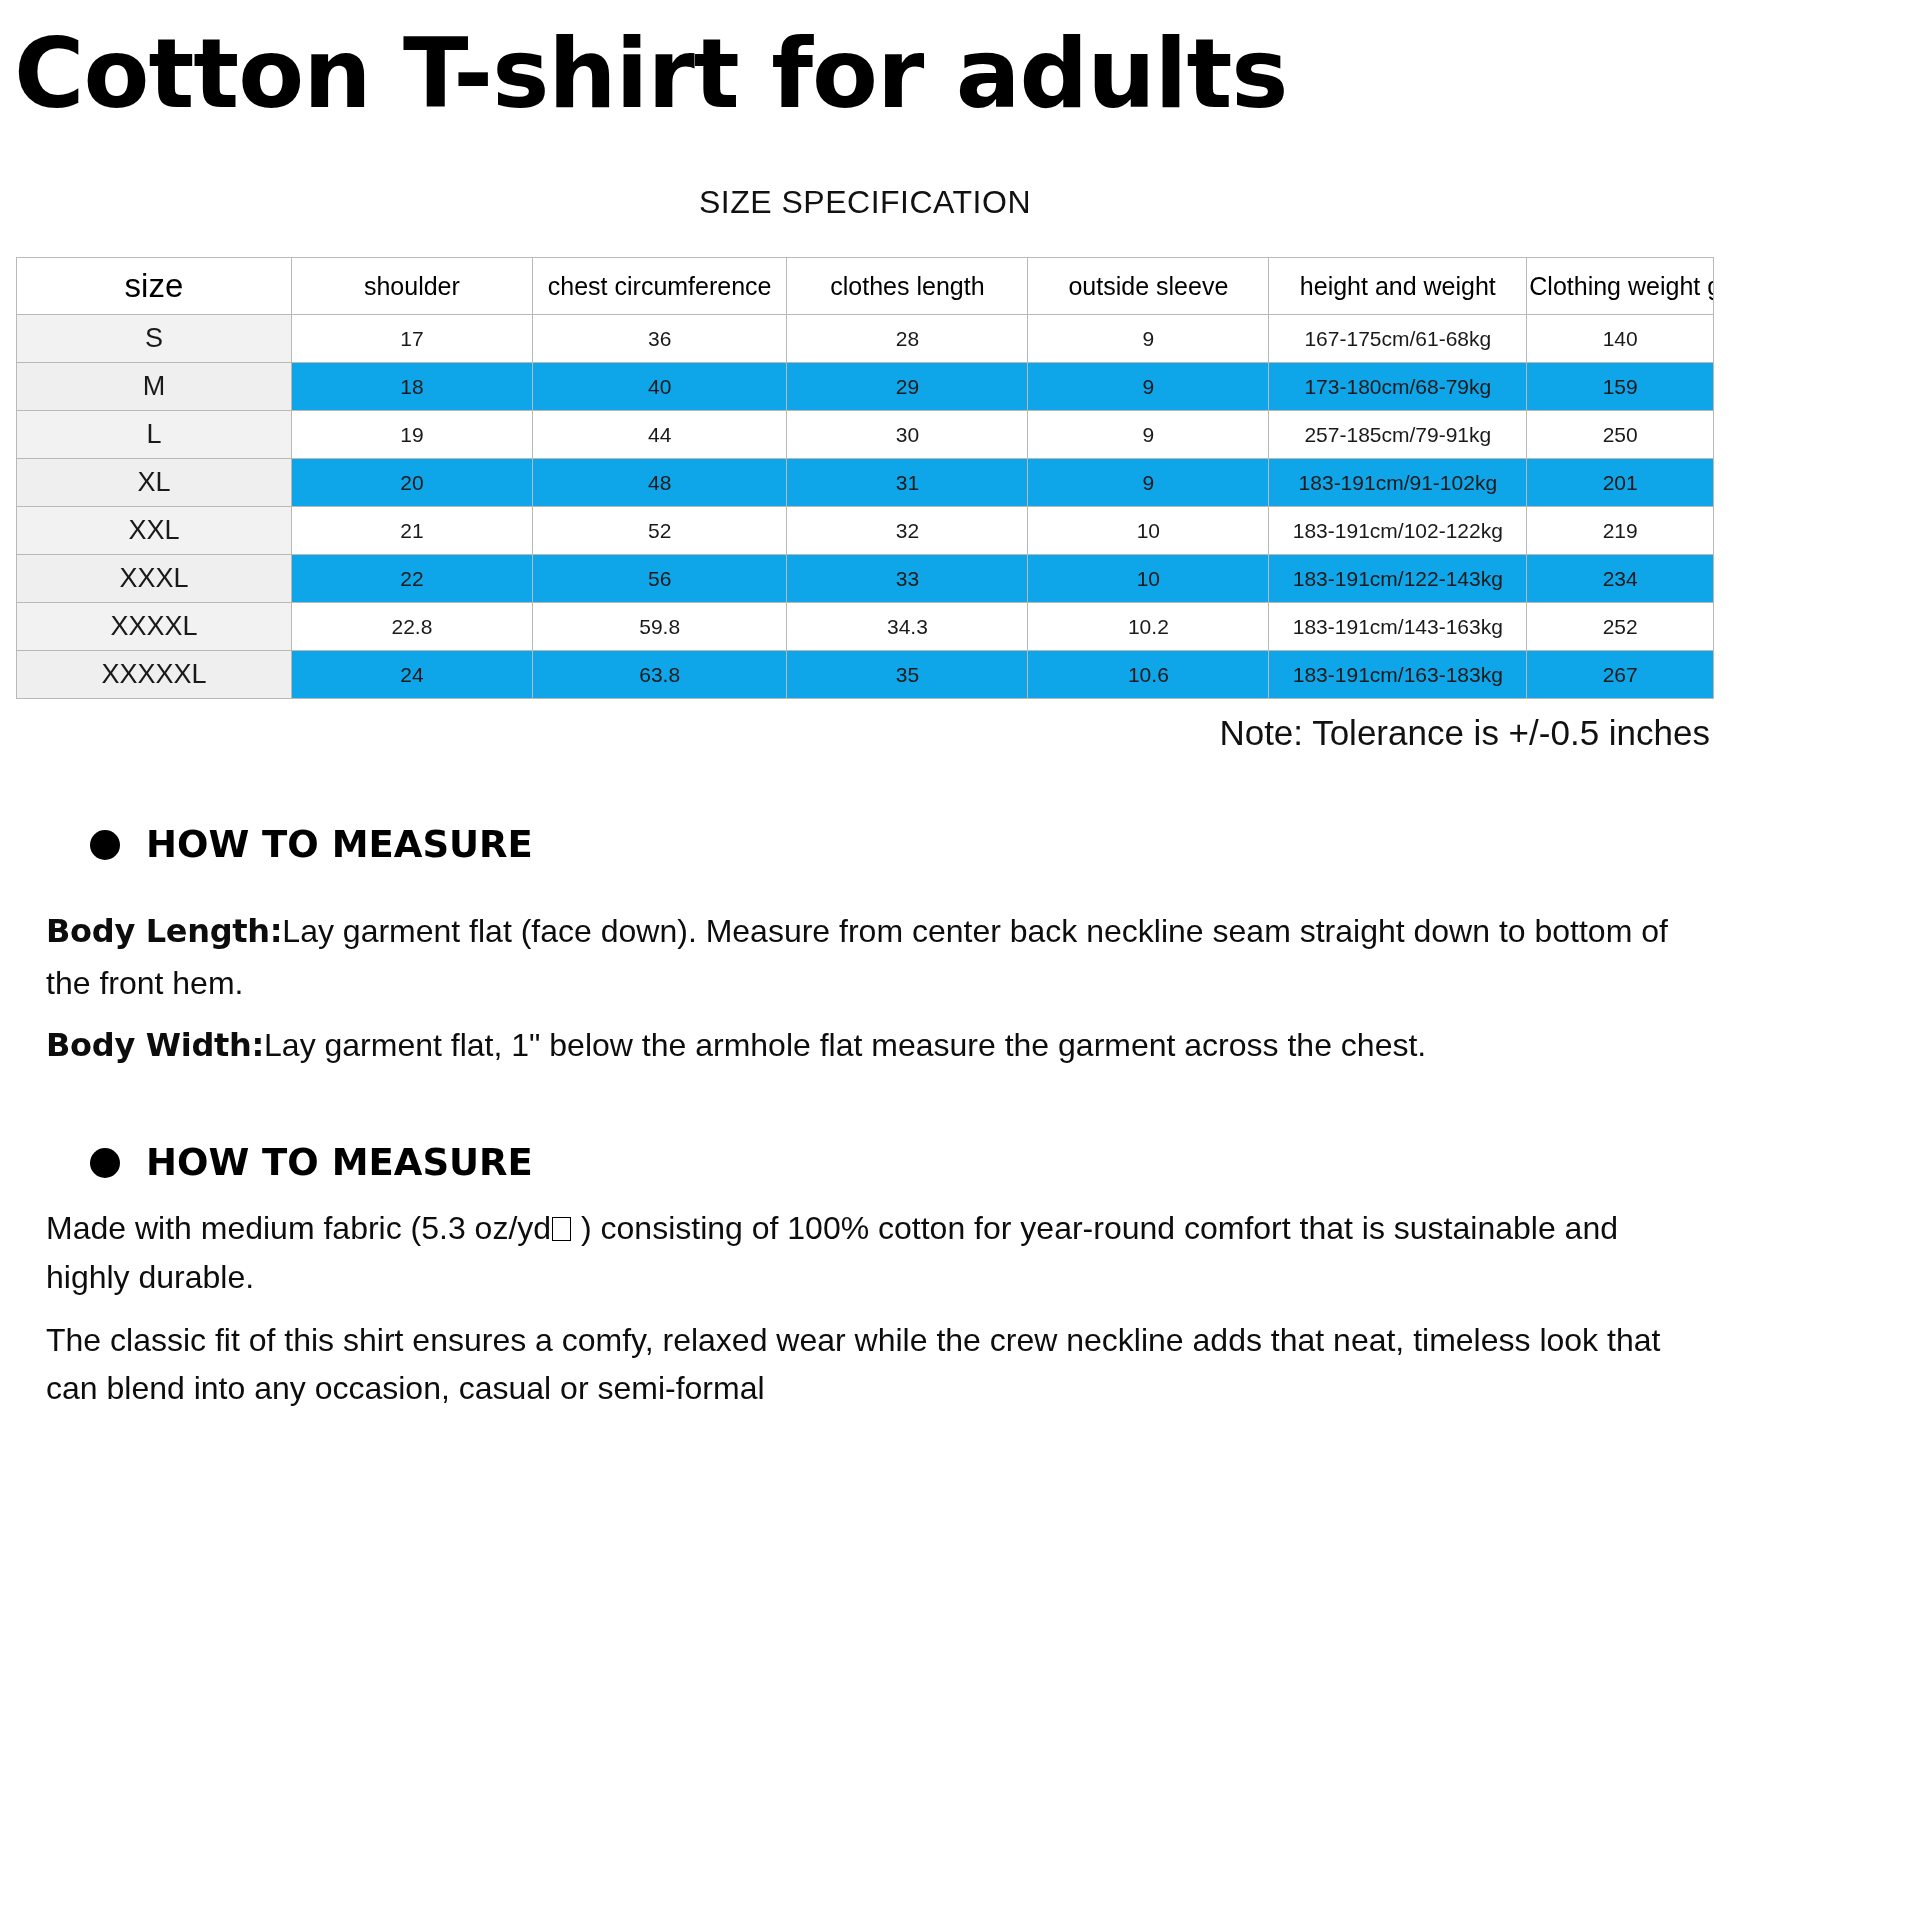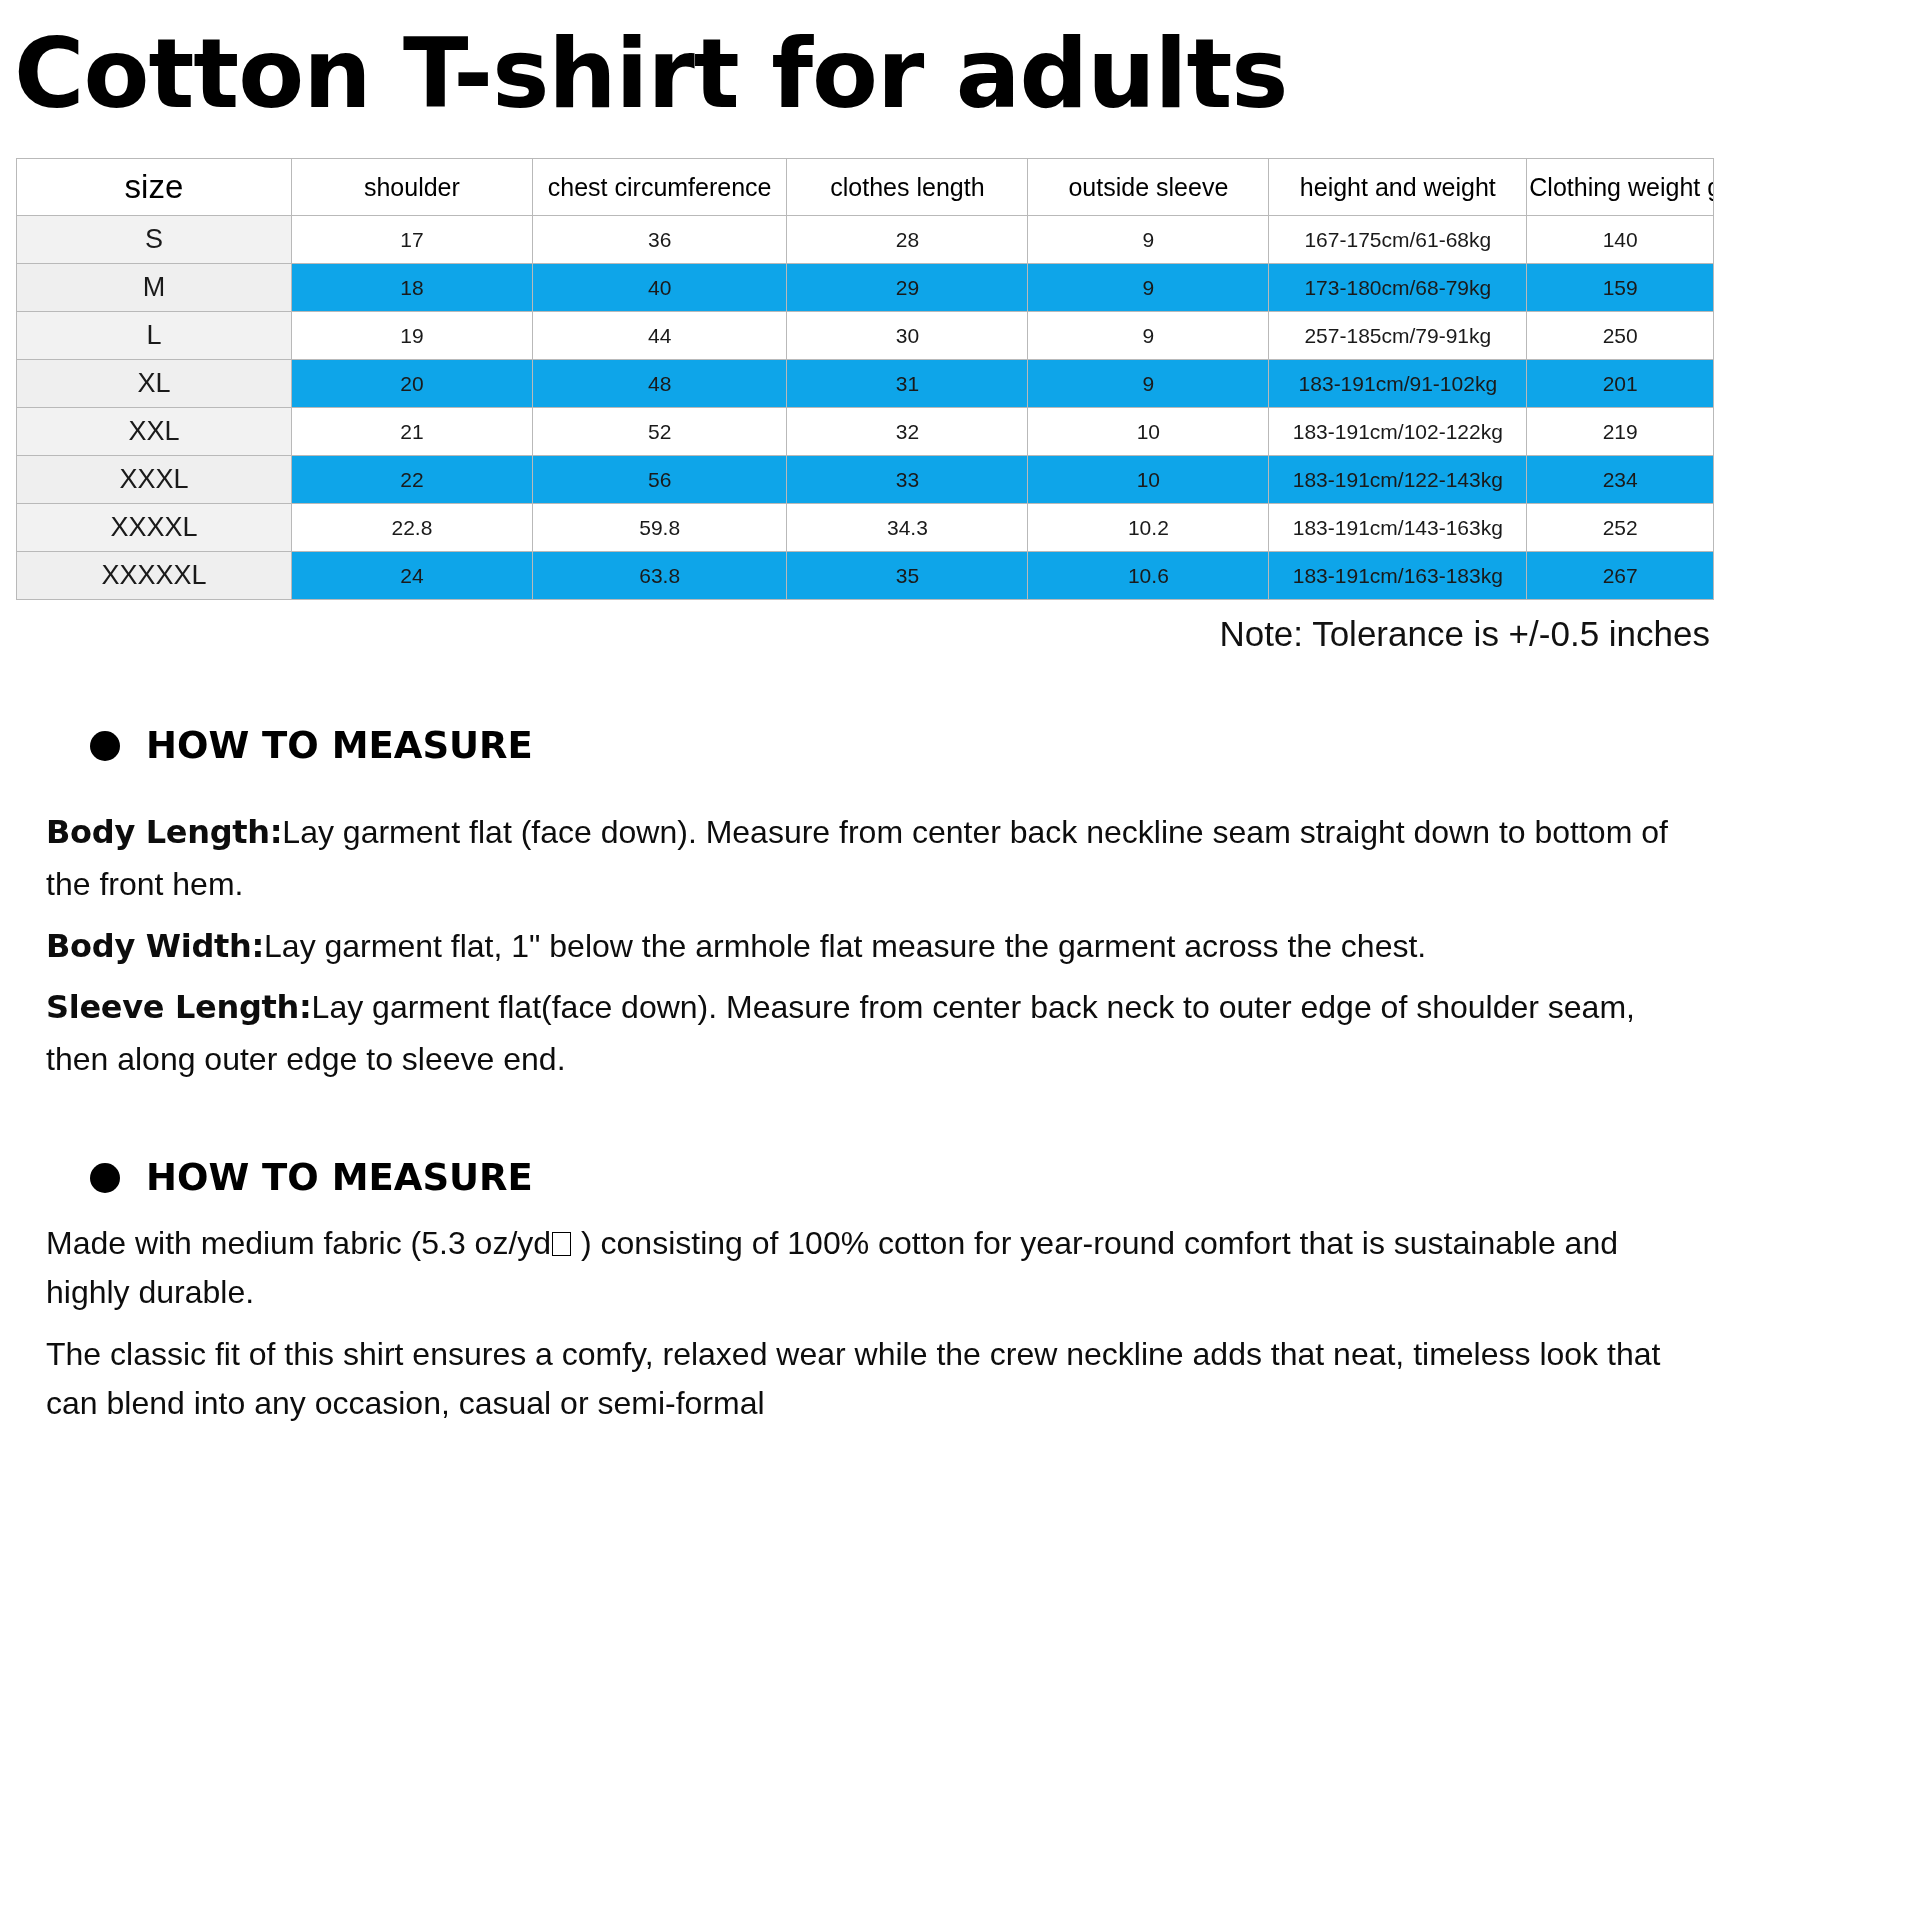--- a/index.html
+++ b/index.html
@@ -160,20 +160,21 @@
     margin: 0 1px;
   }
 </style>
 </head>
 <body>
 
 <div class="page">
 
   <div class="title">Cotton T-shirt for adults</div>
 
+  <div class="spec-heading">SIZE SPECIFICATION</div>
 
   <div class="table-wrap">
     <table class="size-table">
       <colgroup>
         <col class="col-size">
         <col class="col-shoulder">
         <col class="col-chest">
         <col class="col-length">
         <col class="col-sleeve">
         <col class="col-hw">
@@ -275,23 +276,20 @@
     </div>
 
     <div class="para">
       <b>Body Length:</b><span>Lay garment flat (face down). Measure from center back neckline seam straight down to bottom of the front hem.</span>
     </div>
 
     <div class="para tight">
       <b>Body Width:</b><span>Lay garment flat, 1" below the armhole flat measure the garment across the chest.</span>
     </div>
 
-    <div class="para tight">
-      <b>Sleeve Length:</b><span>Lay garment flat(face down). Measure from center back neck to outer edge of shoulder seam, then along outer edge to sleeve end.</span>
-    </div>
   </div>
 
   <div class="section">
     <div class="bullet-head">
       <span class="dot"></span>
       <span class="bullet-title">HOW TO MEASURE</span>
     </div>
 
     <div class="para2">
       <span>Made with medium fabric (5.3 oz/yd</span><span class="box-glyph"></span><span> ) consisting of 100% cotton for year-round comfort that is sustainable and highly durable.</span>

